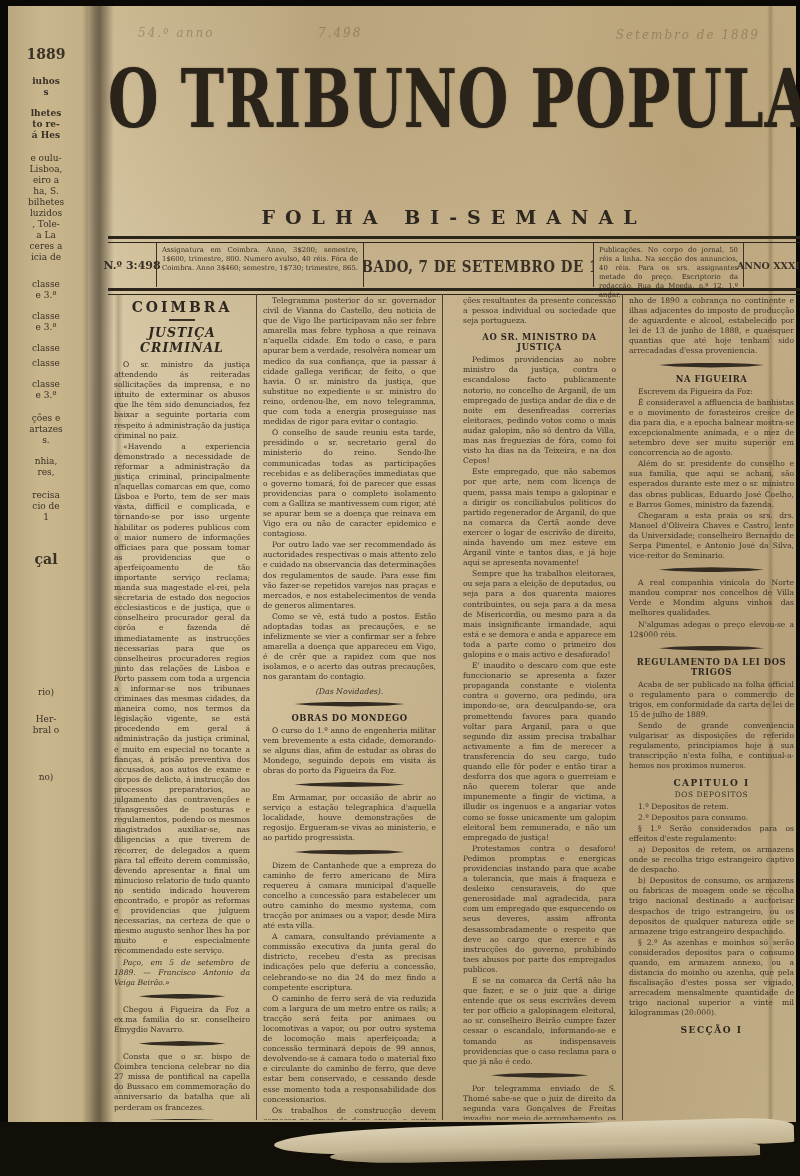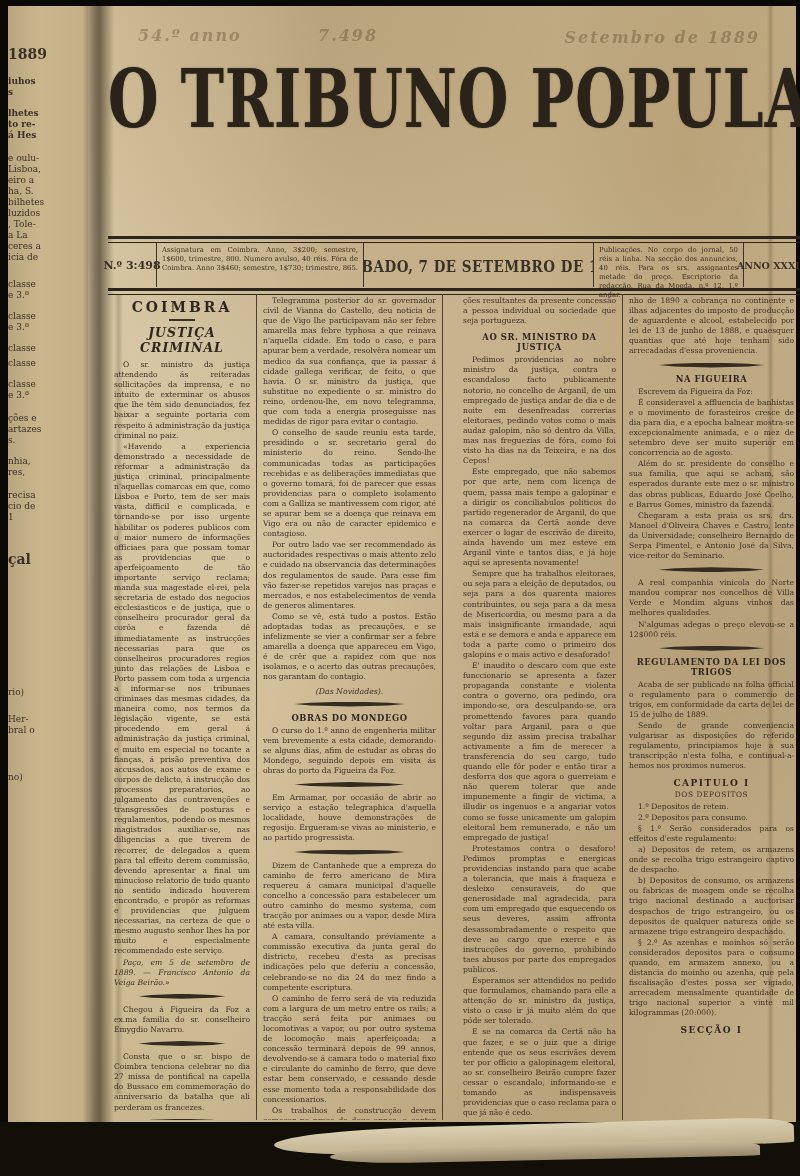--- a/index.html
+++ b/index.html
@@ -17,38 +17,38 @@
       radial-gradient(ellipse at 97% 60%, rgba(120,90,50,.30), rgba(120,90,50,0) 50%),
       radial-gradient(ellipse at 40% 3%, rgba(130,100,60,.25), rgba(130,100,60,0) 35%),
       radial-gradient(ellipse at 70% 97%, rgba(125,95,55,.22), rgba(125,95,55,0) 45%),
       linear-gradient(180deg,#cdbb94,#d7c7a4 30%,#d3c19b 75%,#c8b68e);
   }
   
   .left-strip{
     position:absolute;left:0;top:0;width:80px;height:100%;
     background:linear-gradient(90deg,#b8a67e,#c9b68d 40%,#c3b086);
     padding-top:40px;box-sizing:border-box;
-    text-align:left;color:#3a3126;overflow:hidden;
+    text-align:center;color:#3a3126;overflow:hidden;
   }
   .frag{font-size:9px;line-height:11px;padding-right:4px;white-space:nowrap;}
   .frag.b{font-weight:bold;}
   .frag.big{font-weight:bold;font-size:14px;line-height:16px;}
   .fold-shadow{
     position:absolute;left:74px;top:0;width:32px;height:100%;
     background:linear-gradient(90deg, rgba(35,25,14,0) 0%, rgba(35,25,14,.45) 40%, rgba(35,25,14,.55) 55%, rgba(35,25,14,0) 100%);
     pointer-events:none;
   }
   .crease-right{
     position:absolute;top:0;right:22px;width:7px;height:100%;
     background:linear-gradient(90deg, rgba(90,70,40,0), rgba(90,70,40,.28), rgba(90,70,40,0));
     pointer-events:none;
   }
   
   .main{position:absolute;left:100px;top:0;width:692px;height:100%;color:#3a3126;}
-  .ghost{position:absolute;font-size:16px;color:rgba(80,62,38,.35);font-style:italic;letter-spacing:2px;filter:blur(.4px);font-weight:bold;}
+  .ghost{position:absolute;font-size:12px;color:rgba(80,62,38,.35);font-style:italic;letter-spacing:2px;filter:blur(.4px);}
   .g1{top:20px;left:30px;}
   .g2{top:20px;left:210px;}
   .g3{top:22px;right:40px;}
   .masthead{
     position:absolute;top:46px;left:0;right:0;margin:0;
     text-align:center;font-weight:700;font-size:58px;letter-spacing:1px;
     transform:scaleY(1.38);transform-origin:top center;white-space:nowrap;
     color:#29231a;text-shadow:0 0 1px rgba(40,30,20,.85);
   }
   .subtitle{
@@ -161,20 +161,21 @@
       </div>
     <div class="fold-shadow"></div>
     <div class="crease-right"></div>
 
     <div class="main">
       <div class="ghost g1">54.º anno</div>
       <div class="ghost g2">7.498</div>
       <div class="ghost g3">Setembro de 1889</div>
 
       <h1 class="masthead">O TRIBUNO POPULAR</h1>
+      <div class="subtitle">FOLHA BI-SEMANAL</div>
 
       <div class="double-rule r1"></div>
 
       <div class="infobar">
         <div class="cell issue">N.º 3:498</div>
         <div class="cell cell-small sub-cell">Assignatura em Coimbra. Anno, 3$200; semestre, 1$600, trimestre, 800. Numero avulso, 40 réis. Fóra de Coimbra. Anno 3$460; semestre, 1$730; trimestre, 865.</div>
         <div class="cell date-cell">
           <span>SABBADO, 7 DE SETEMBRO DE 1889</span>
         </div>
         <div class="cell cell-small pub-cell">Publicações. No corpo do jornal, 50 réis a linha. Na secção dos annuncios, 40 réis. Para os srs. assignantes metade do preço. Escriptorio da redacção, Rua da Moeda, n.º 12, 1.º andar.</div>
@@ -214,21 +215,20 @@
             <div class="para">Os trabalhos de construcção devem começar no praso de dous annos, a contar da data da approvação do contracto, devendo estar concluidos no praso de quatro annos, a contar da mesma data.</div>
           </div>
         <div class="col col3">
             <div class="para-cont">ções resultantes da presente concessão a pessoa individual ou sociedade que seja portugueza.</div>
             <div class="heading-small">AO SR. MINISTRO DA JUSTIÇA</div>
             <div class="para">Pedimos providencias ao nobre ministro da justiça, contra o escandaloso facto publicamente notorio, no concelho de Arganil, de um empregado de justiça andar de dia e de noite em desenfreadas correrias eleitoraes, pedindo votos como o mais audaz galopim, não só dentro da Villa, mas nas freguezias de fóra, como foi visto ha dias na da Teixeira, e na dos Cepos!</div>
             <div class="para">Este empregado, que não sabemos por que arte, nem com licença de quem, passa mais tempo a galopinar e a dirigir os conciliabulos politicos do partido regenerador de Arganil, do que na comarca da Certã aonde deve exercer o logar de escrivão de direito, ainda havendo um mez esteve em Arganil vinte e tantos dias, e já hoje aqui se apresenta novamente!</div>
             <div class="para">Sempre que ha trabalhos eleitoraes, ou seja para a eleição de deputados, ou seja para a dos quarenta maiores contribuintes, ou seja para a da mesa de Misericordia, ou mesmo para a da mais insignificante irmandade, aqui está e se demora e anda e apparece em toda a parte como o primeiro dos galopins e o mais activo e desaforado!</div>
             <div class="para">E' inaudito o descaro com que este funccionario se apresenta a fazer propaganda constante e violenta contra o governo, ora pedindo, ora impondo-se, ora desculpando-se, ora promettendo favores para quando voltar para Arganil, para o que segundo diz assim precisa trabalhar activamente a fim de merecer a transferencia do seu cargo, tudo quando elle fôr poder e então tirar a desforra dos que agora o guerreiam e não querem tolerar que ande impunemente a fingir de victima, a illudir os ingenuos e a angariar votos como se fosse unicamente um galopim eleitoral bem remunerado, e não um empregado de justiça!</div>
             <div class="para">Protestamos contra o desaforo! Pedimos promptas e energicas providencias instando para que acabe a tolerancia, que mais á fraqueza e desleixo censuraveis, do que generosidade mal agradecida, para com um empregado que esquecendo os seus deveres, assim affronta desassombradamente o respeito que deve ao cargo que exerce e ás instrucções do governo, prohibindo taes abusos por parte dos empregados publicos.</div>
-            <div class="para">Esperamos ser attendidos no pedido que formulamos, chamando para elle a attenção do sr. ministro da justiça, visto o caso ir já muito além do que póde ser tolerado.</div>
             <div class="para">E se na comarca da Certã não ha que fazer, e se o juiz que a dirige entende que os seus escrivães devem ter por officio a galopinagem eleitoral, ao sr. conselheiro Beirão cumpre fazer cessar o escandalo, informando-se e tomando as indispensaveis providencias que o caso reclama para o que já não é cedo.</div>
             <div class="divider"></div>
             <div class="para">Por telegramma enviado de S. Thomé sabe-se que o juiz de direito da segunda vara Gonçalves de Freitas invadiu, por meio de arrombamento, os cartorios do juizo da primeira vara, praticando toda a especie de arbitrariedades e de violencias. O juiz de direito da primeira vara foi protestar junto do governador.</div>
           </div>
         <div class="col col4">
             <div class="para-cont">nho de 1890 a cobrança no continente e ilhas adjacentes do imposto de producção de aguardente e alcool, estabelecido por lei de 13 de junho de 1888, e quaesquer quantias que até hoje tenham sido arrecadadas d'essa proveniencia.</div>
             <div class="divider"></div>
             <div class="heading-small">NA FIGUEIRA</div>
             <div class="para">Escrevem da Figueira da Foz:</div>
             <div class="para">É consideravel a affluencia de banhistas e o movimento de forasteiros cresce de dia para dia, e a epocha balnear mostra-se excepcionalmente animada, e o mez de setembro deve ser muito superior em concorrencia ao de agosto.</div>

